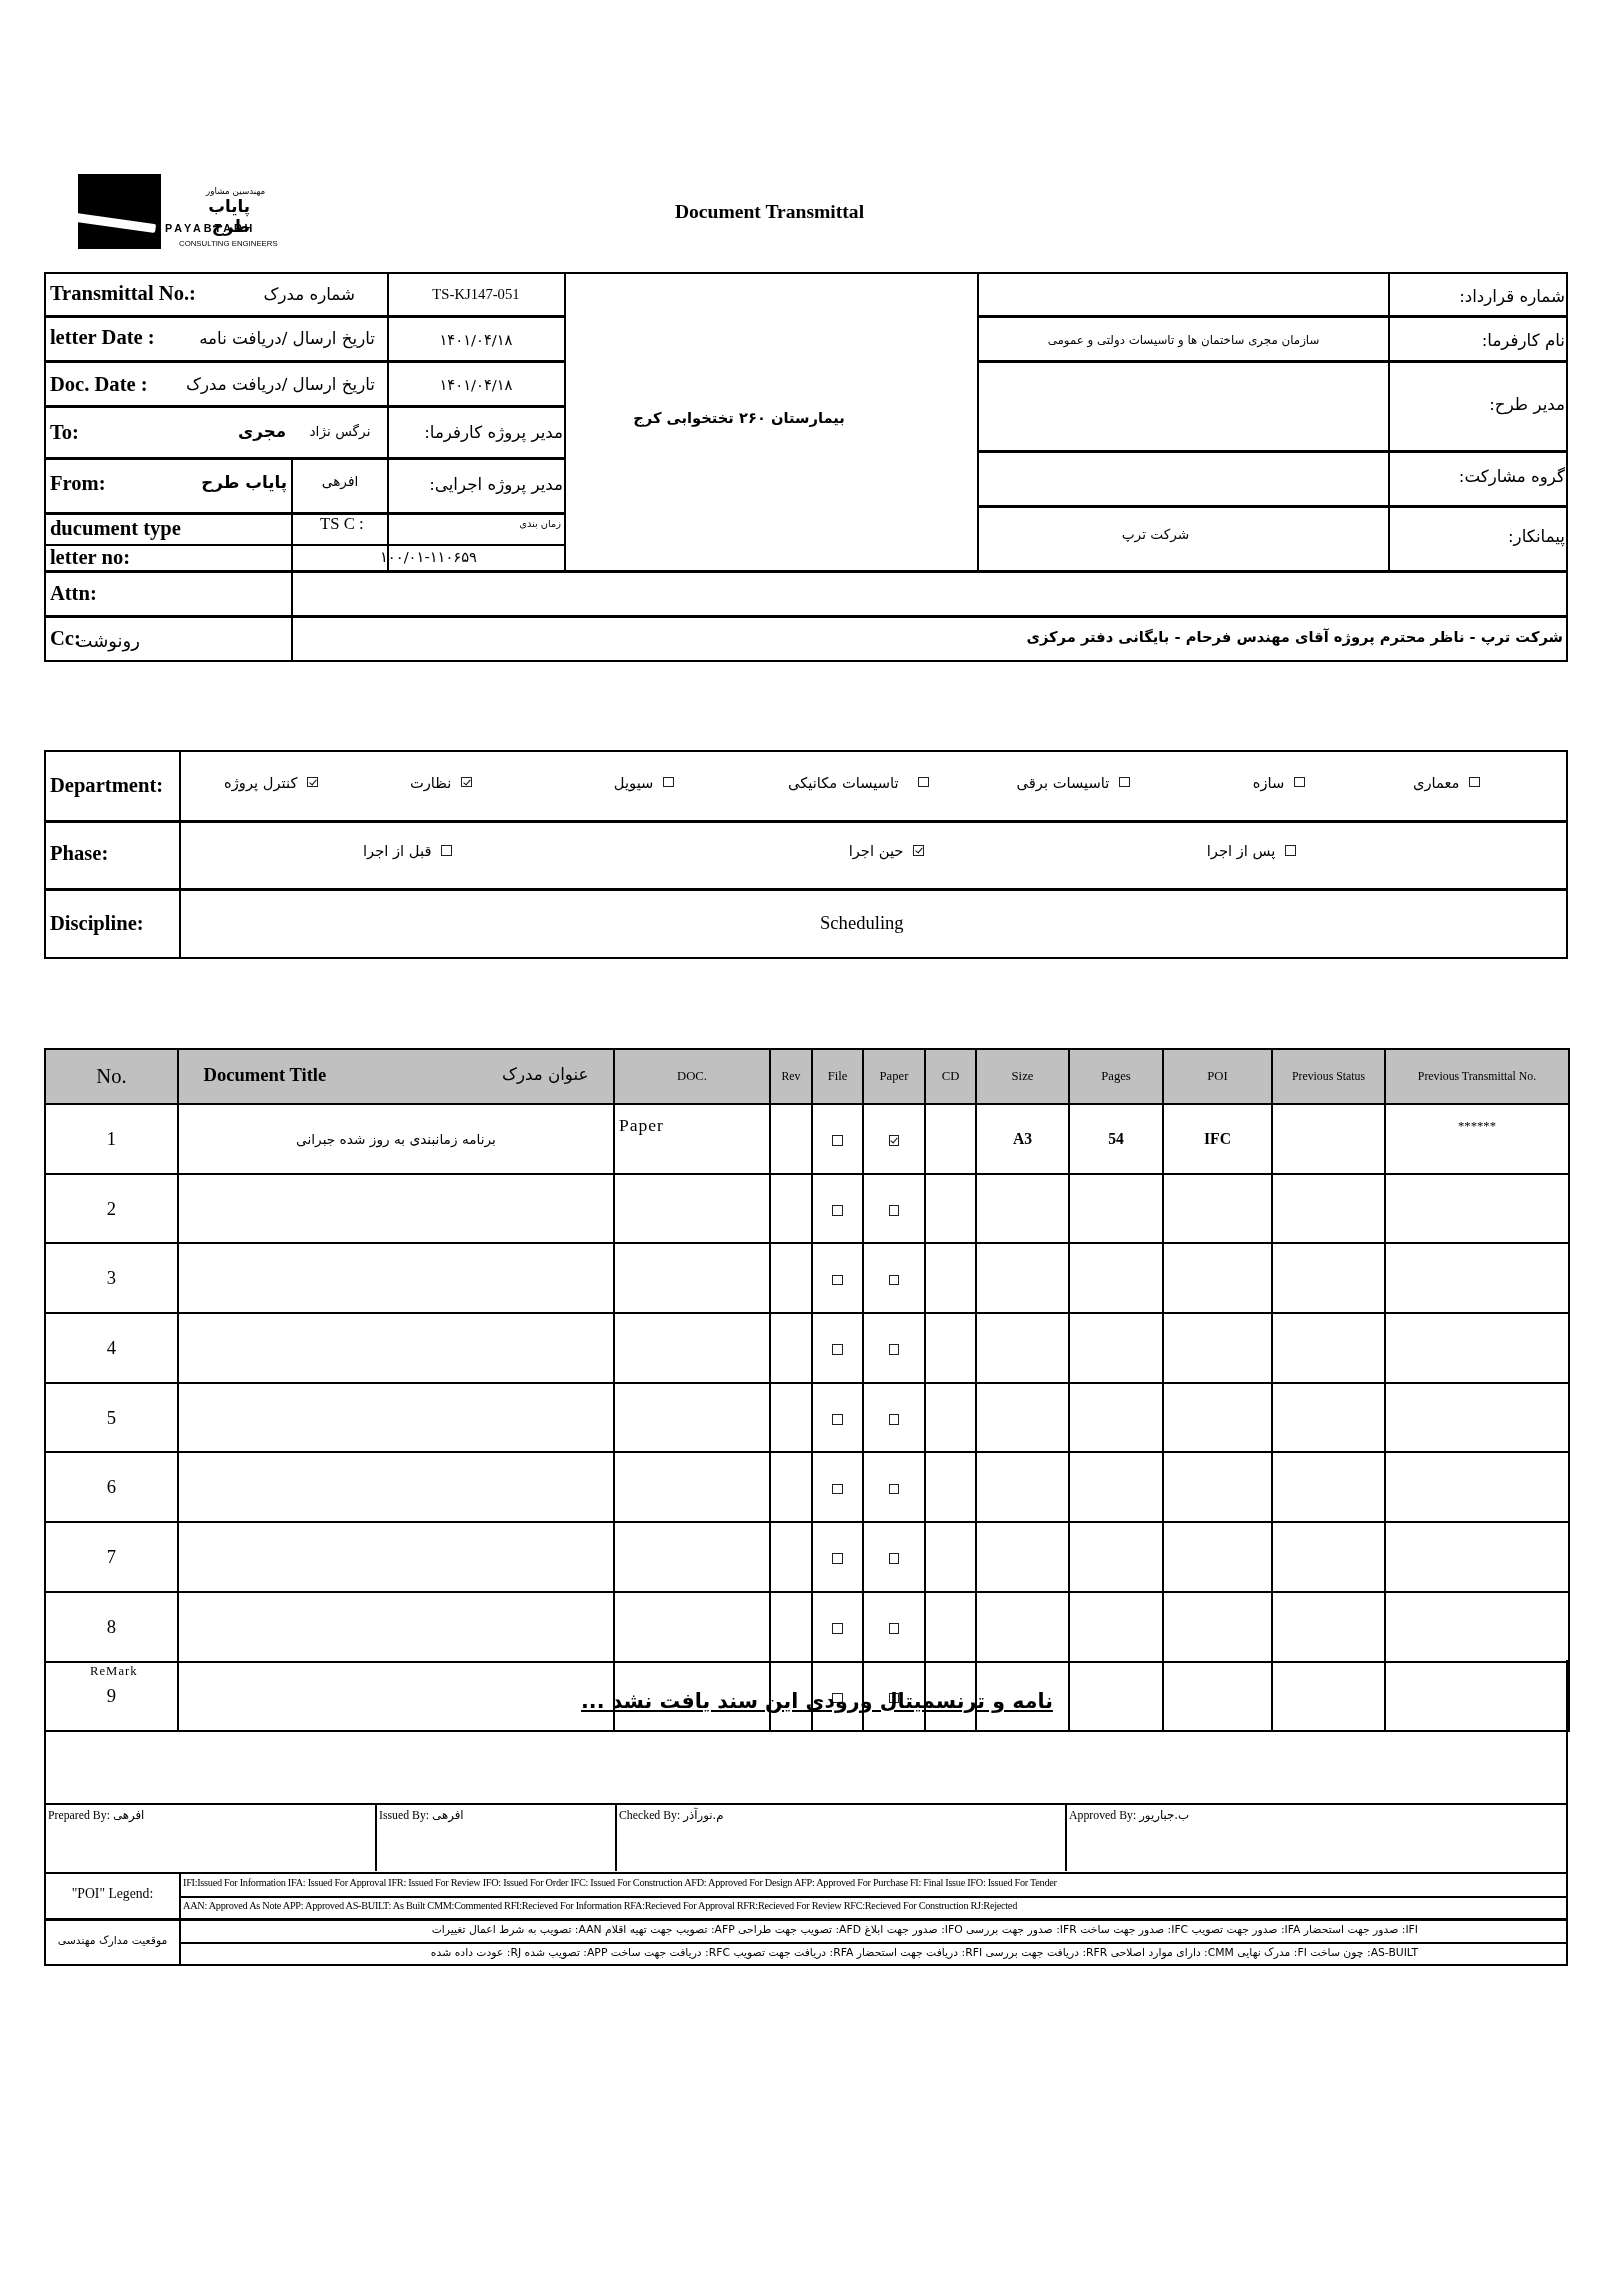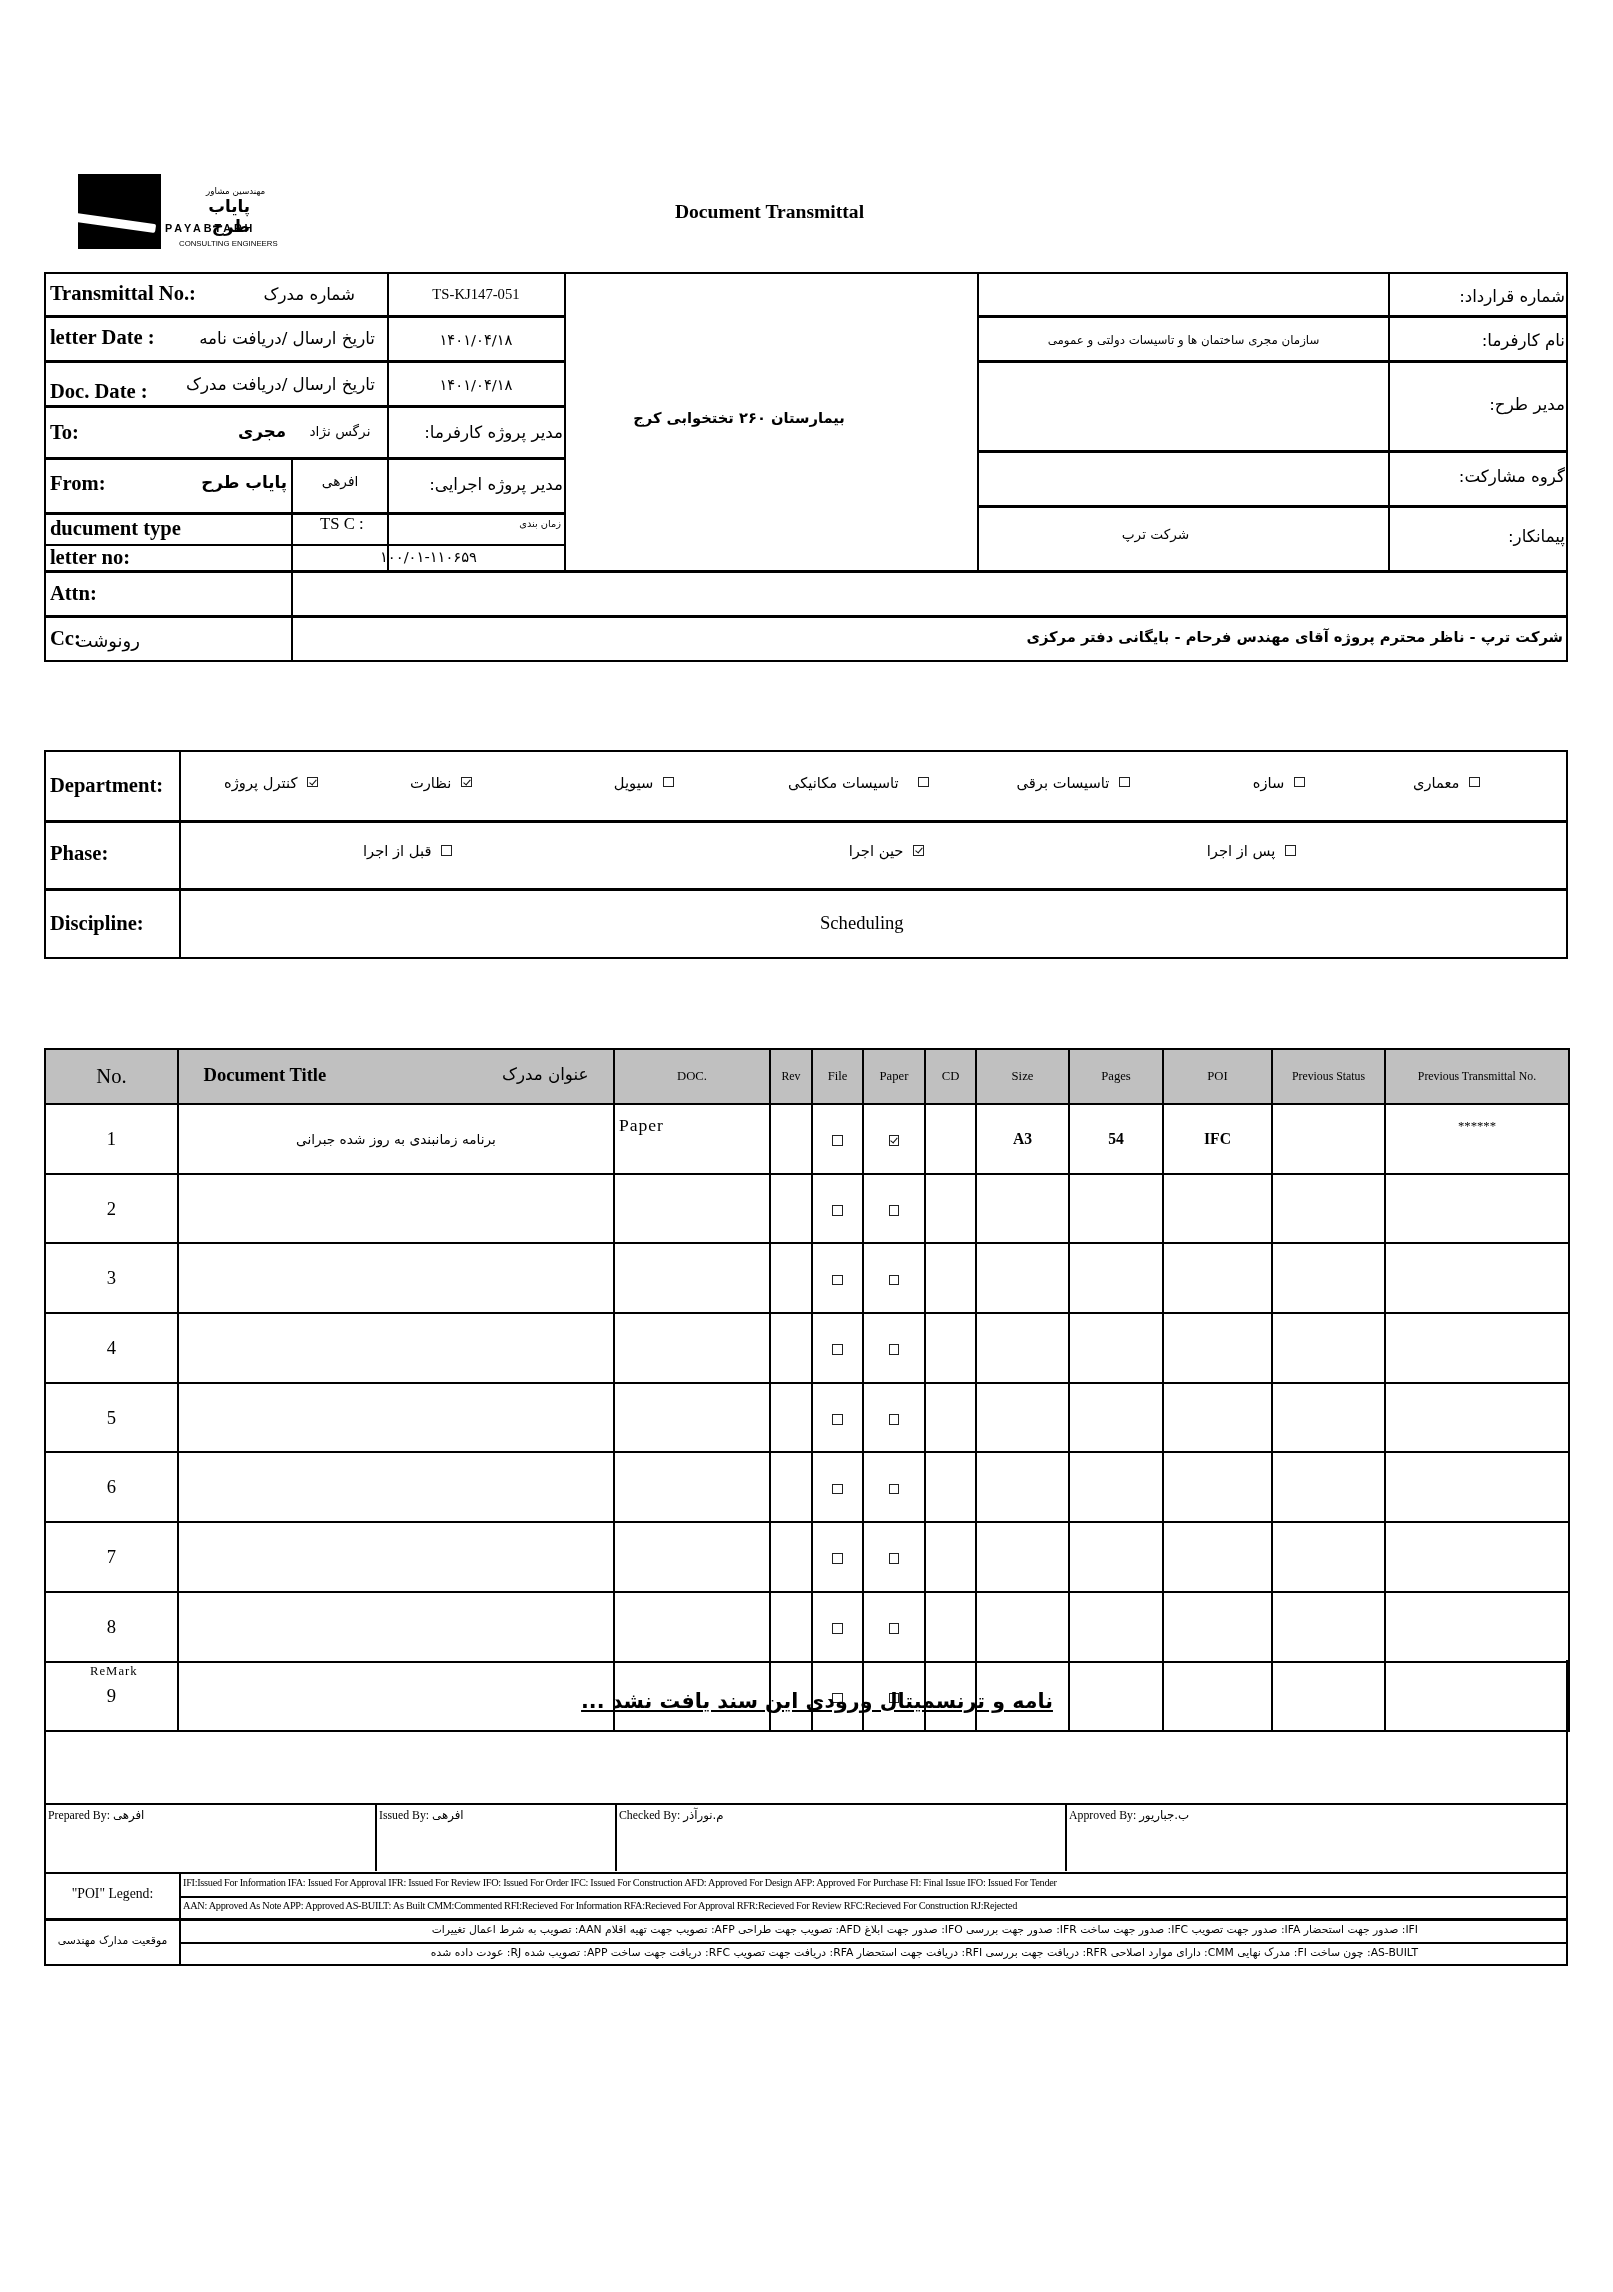--- a/index.html
+++ b/index.html
@@ -80,21 +80,21 @@
   <div class="line" style="left:245px;top:341px;width:2px;height:46px;"></div>
 
   <div class="t en-b" style="left:3.9px;top:7.8px;">Transmittal No.:</div>
   <div class="t fa fa-lbl" style="left:157px;top:9.8px;width:152px;text-align:right;">شماره مدرک</div>
   <div class="t val" style="left:343px;top:11.8px;width:174px;text-align:center;">TS-KJ147-051</div>
 
   <div class="t en-b" style="left:3.9px;top:52px;">letter Date  :</div>
   <div class="t fa fa-lbl" style="left:118px;top:54px;width:211px;text-align:right;">تاریخ ارسال /دریافت نامه</div>
   <div class="t val fa" style="left:343px;top:57px;width:174px;text-align:center;">۱۴۰۱/۰۴/۱۸</div>
 
-  <div class="t en-b" style="left:3.9px;top:106px;">Doc. Date :</div>
+  <div class="t en-b" style="left:3.9px;top:99px;">Doc. Date :</div>
   <div class="t fa fa-lbl" style="left:118px;top:100px;width:211px;text-align:right;">تاریخ ارسال /دریافت مدرک</div>
   <div class="t val fa" style="left:343px;top:102px;width:174px;text-align:center;">۱۴۰۱/۰۴/۱۸</div>
 
   <div class="t en-b" style="left:3.9px;top:147px;">To:</div>
   <div class="t fa" style="left:147px;top:147px;width:93px;text-align:right;font-size:16.7px;font-weight:bold;">مجری</div>
   <div class="t fa" style="left:247px;top:149px;width:94px;text-align:center;font-size:13.7px;">نرگس نژاد</div>
   <div class="t fa fa-lbl" style="left:345px;top:148px;width:172px;text-align:right;">مدیر پروژه کارفرما:</div>
 
   <div class="t en-b" style="left:3.9px;top:198px;">From:</div>
   <div class="t fa" style="left:118px;top:198px;width:123px;text-align:right;font-size:16.7px;font-weight:bold;">پایاب طرح</div>

